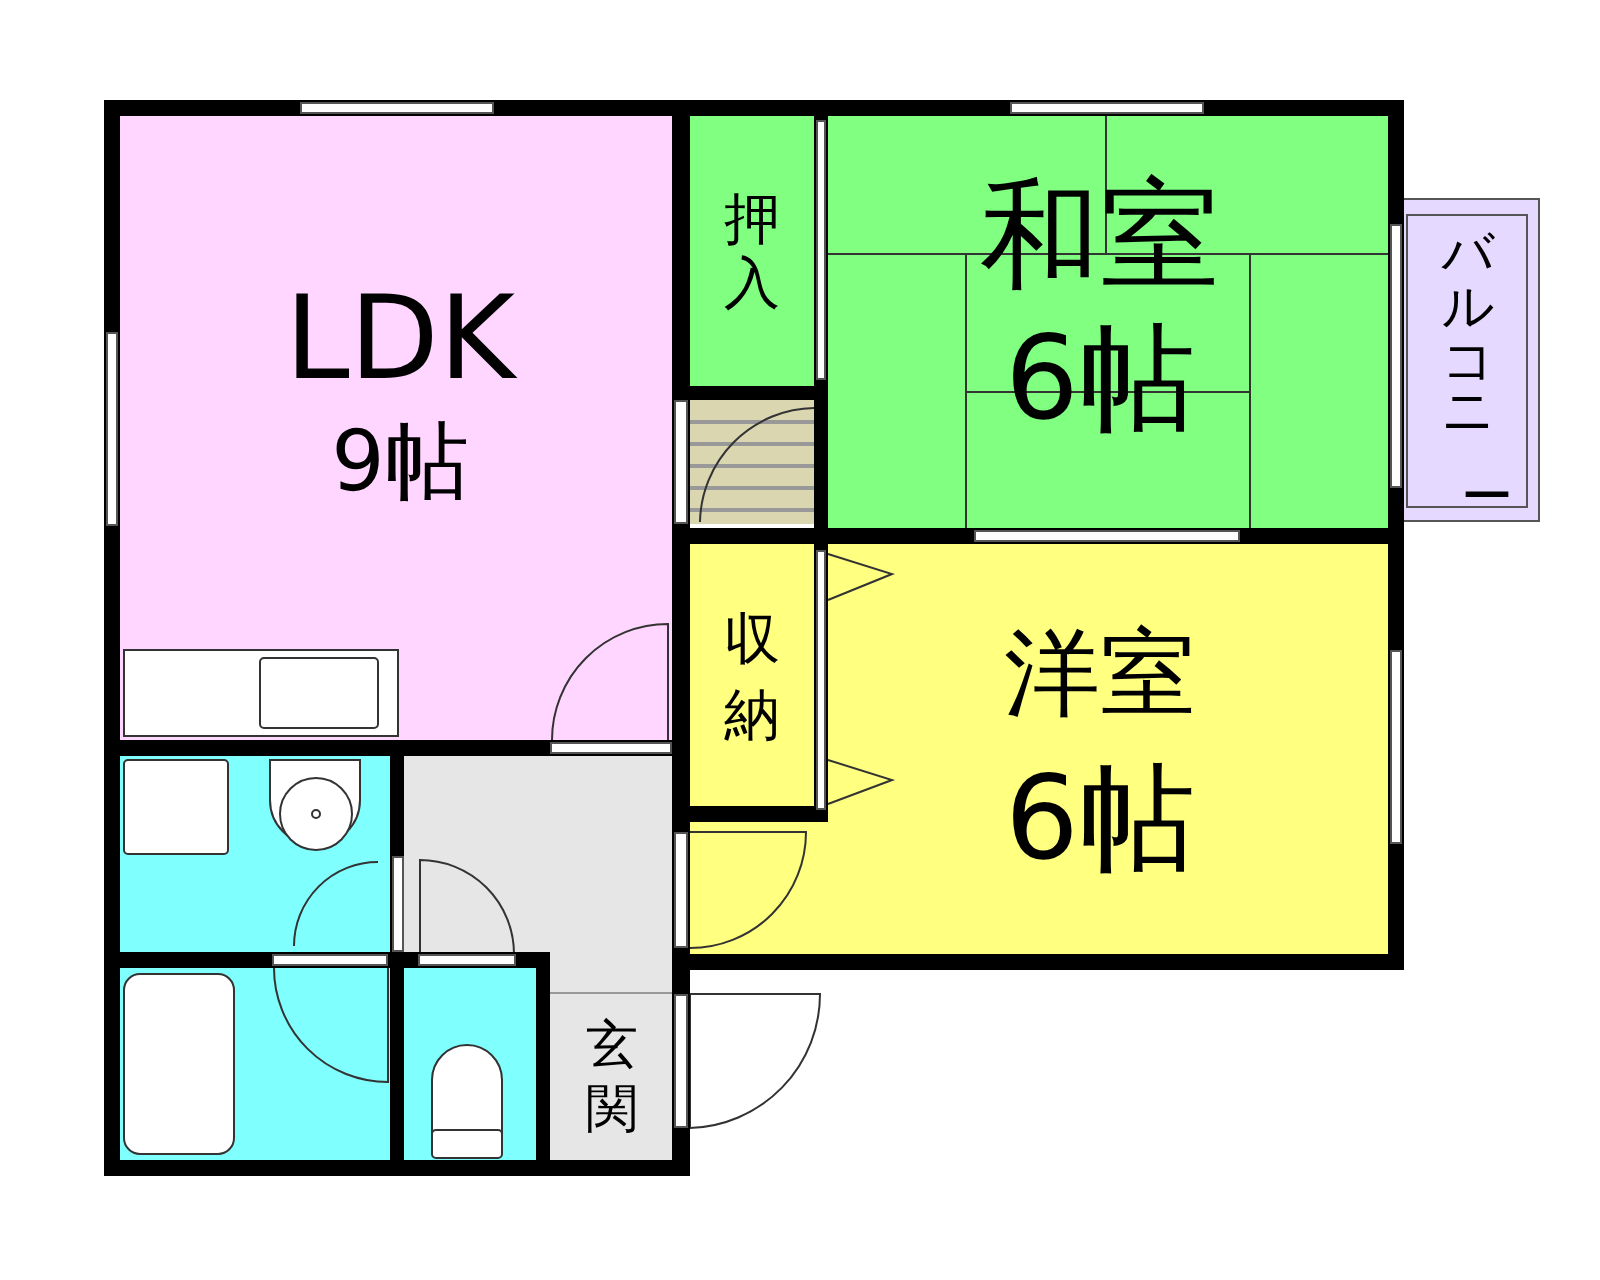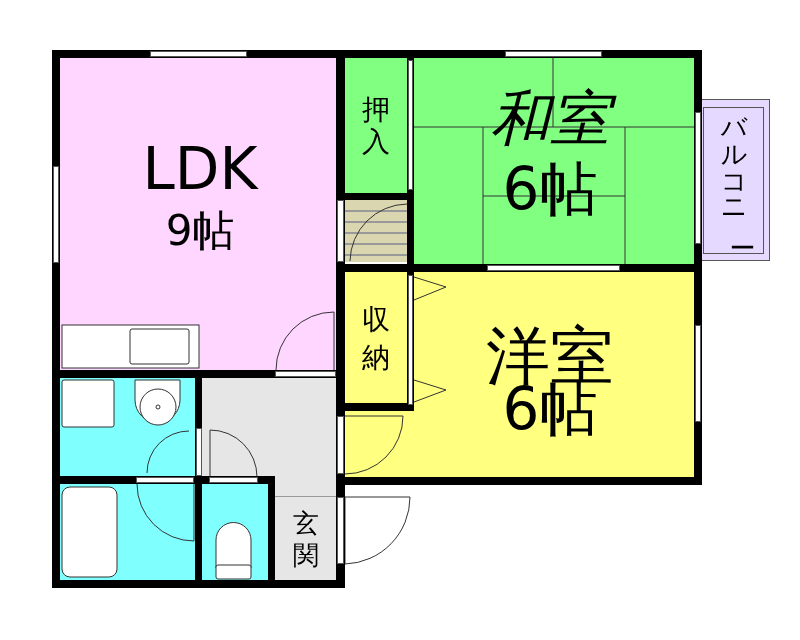--- a/index.html
+++ b/index.html
@@ -95,24 +95,24 @@
 <div class="win" style="left:408px;top:275px;width:5px;height:130px;"></div>
 <div class="win" style="left:408px;top:60px;width:5px;height:130px;"></div>
 <div class="win" style="left:196px;top:428px;width:6px;height:48px;"></div>
 <div class="win" style="left:136px;top:477px;width:58px;height:6px;"></div>
 <div class="win" style="left:209px;top:477px;width:49px;height:6px;"></div>
 <div class="abs" style="left:275px;top:496px;width:61px;height:84px;background:#e6e6e6;border-top:1px solid #999;"></div>
 
 <div class="label" style="left:100px;top:140px;width:200px;font-size:58px;">LDK</div>
 <div class="label" style="left:100px;top:210px;width:200px;font-size:42px;">9帖</div>
 
-<div class="label" style="left:450px;top:88px;width:200px;font-size:60px;font-style:italic;">和室</div>
+<div class="label" style="left:450px;top:88px;width:200px;font-size:60px;">和室</div>
 <div class="label" style="left:450px;top:160px;width:200px;font-size:58px;">6帖</div>
 
-<div class="label" style="left:450px;top:324px;width:200px;font-size:64px;">洋室</div>
+<div class="label" style="left:450px;top:313px;width:200px;font-size:48px;">洋室</div>
 <div class="label" style="left:450px;top:380px;width:200px;font-size:58px;">6帖</div>
 
 <div class="label" style="left:350px;top:96px;width:52px;font-size:28px;">押</div>
 <div class="label" style="left:350px;top:128px;width:52px;font-size:28px;">入</div>
 
 <div class="label" style="left:350px;top:306px;width:52px;font-size:28px;">収</div>
 <div class="label" style="left:350px;top:344px;width:52px;font-size:28px;">納</div>
 
 <div class="label" style="left:280px;top:510px;width:52px;font-size:26px;">玄</div>
 <div class="label" style="left:280px;top:542px;width:52px;font-size:26px;">関</div>

